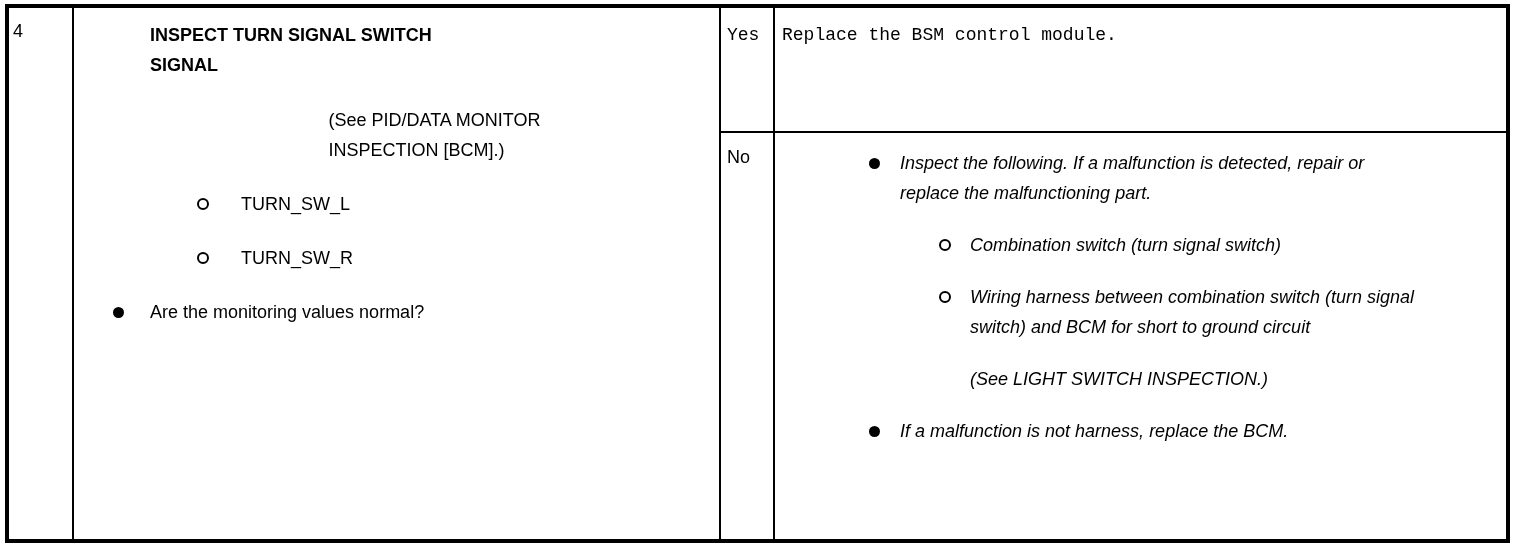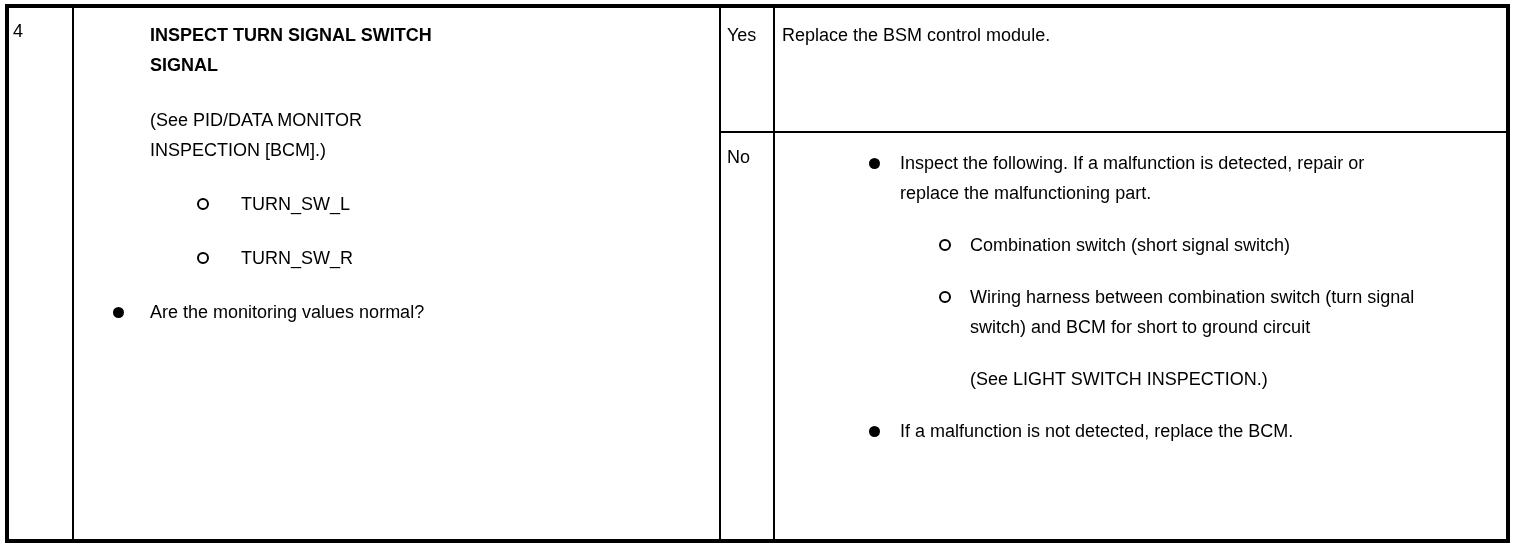--- a/index.html
+++ b/index.html
@@ -36,31 +36,32 @@
     border-right:2px solid var(--border);
     padding-top:12px;
     overflow:hidden;
   }
   .right{flex:1;display:flex;flex-direction:column;min-width:0;}
   .row{display:flex;min-height:0;}
   .row.yes{
     height:125px;flex-shrink:0;
     border-bottom:2px solid var(--border);
     box-sizing:border-box;
+    font-family:Liberation Mono, monospace;
   }
   .row.no{flex:1;gap:41px;}
   .yn{
     width:54px;flex-shrink:0;
     border-right:2px solid var(--border);
     padding:12px 0 0 6px;
   }
   .row.no .yn{padding-top:9px;}
   .res{flex:1;min-width:0;}
   .resy{padding:12px 10px 12px 7px;}
-  .resn{padding:15px 10px 0 0;overflow:hidden;}
+  .resn{padding:15px 10px 0 0;overflow:hidden;font-style:italic;}
   .txt{white-space:pre-line;line-height:30px;}
   .title{
     font-weight:bold;
     margin-left:76px;
     margin-bottom:25px;
   }
   .li{display:flex;line-height:30px;}
   .li .mbox{flex-shrink:0;display:flex;}
   .disc{
     width:11px;height:11px;border-radius:50%;
@@ -71,21 +72,21 @@
     width:12px;height:12px;border-radius:50%;
     border:2.5px solid var(--border);
     box-sizing:border-box;
     background:transparent;
     margin-top:9px;
   }
   
   .action .li.bullet{margin-left:39px;margin-bottom:24px;}
   .action .li.bullet .mbox{width:37px;}
   .action .li.sub{margin-left:123px;margin-bottom:24px;gap:13px;}
-  .action .li.note{margin-left:76px;margin-bottom:24px;}
+  .action .li.note{margin-left:76px;margin-bottom:24px;justify-content:center;}
   .li.sub .mbox{width:31px;}
   
   .resn .li.bullet{margin-left:53px;margin-bottom:22px;}
   .resn .li.bullet .mbox{width:31px;}
   .resn .li.sub{margin-left:123px;margin-bottom:22px;}
   .resn .li.note{margin-left:154px;margin-bottom:22px;}
 </style>
 </head>
 <body>
 
@@ -145,36 +146,36 @@
               <span class="mbox">
                 <span class="disc"></span>
               </span>
               <span class="txt">Inspect the following. If a malfunction is detected, repair or
 replace the malfunctioning part.</span>
             </div>
             <div class="li sub">
               <span class="mbox">
                 <span class="ring"></span>
               </span>
-              <span class="txt">Combination switch (short signal switch)</span>
+              <span class="txt">Combination switch (turn signal switch)</span>
             </div>
             <div class="li sub">
               <span class="mbox">
                 <span class="ring"></span>
               </span>
               <span class="txt">Wiring harness between combination switch (turn signal
 switch) and BCM for short to ground circuit</span>
             </div>
             <div class="li note">
               <span class="txt">(See LIGHT SWITCH INSPECTION.)</span>
             </div>
             <div class="li bullet">
               <span class="mbox">
                 <span class="disc"></span>
               </span>
-              <span class="txt">If a malfunction is not detected, replace the BCM.</span>
+              <span class="txt">If a malfunction is not harness, replace the BCM.</span>
             </div>
           </div>
       </div>
     </div>
 
   </div>
 </div>
 
 </body></html>

